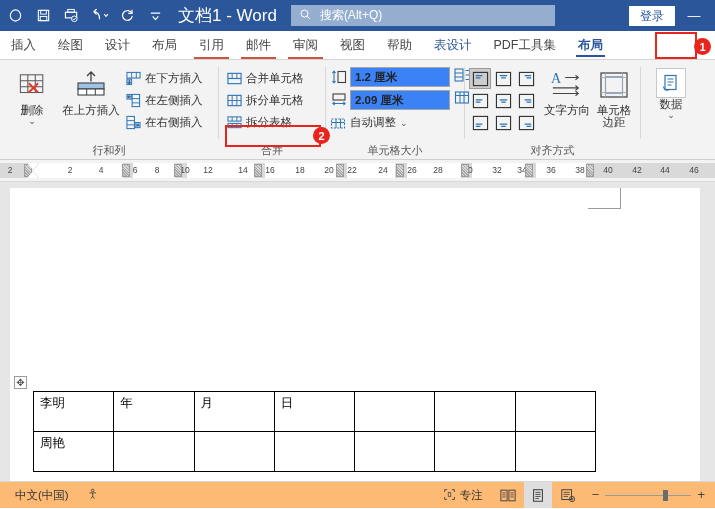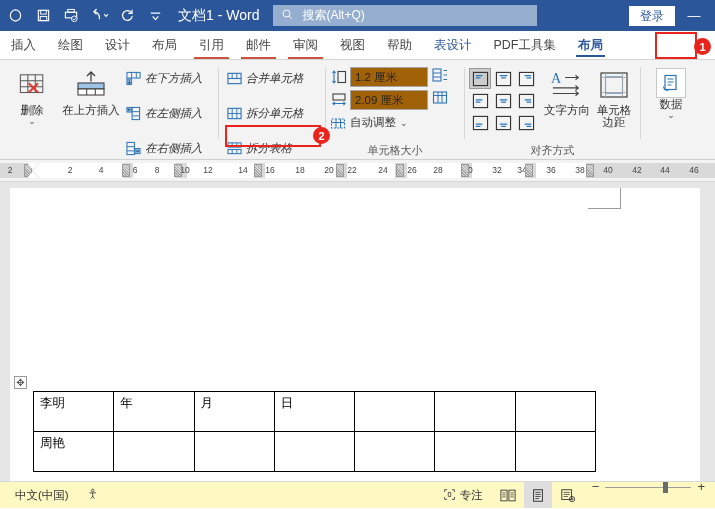--- a/index.html
+++ b/index.html
@@ -21,21 +21,21 @@
   }
   .qat { display: flex; align-items: center; gap: 2px; padding-left: 2px; }
   .qat-btn {
     width: 26px; height: 24px;
     display: flex; align-items: center; justify-content: center;
     color: #ffffff;
   }
   .qat-btn svg { display: block; }
   .doc-title {
     color: #ffffff;
-    font-size: 14px;
+    font-size: 17px;
     margin-left: 10px;
     white-space: nowrap;
   }
   .searchbox {
     margin-left: 14px;
     width: 264px; height: 21px;
     background: #95aecf;
     display: flex; align-items: center;
     padding-left: 8px;
     gap: 8px;
@@ -142,47 +142,48 @@
   .bigbtn {
     width: 56px;
     display: flex; flex-direction: column; align-items: center;
     font-size: 11.5px; color: #333333;
     padding-top: 2px;
   }
   .bigbtn .ico { height: 36px; display: flex; align-items: center; justify-content: center; }
   .bigbtn .lbl { text-align: center; line-height: 13px; }
   .caretlbl { font-size: 9px; color: #555555; line-height: 8px; }
 
-  .smallcol { display: flex; flex-direction: column; gap: 14px; padding-top: 2px; font-style: italic; }
+  .smallcol { display: flex; flex-direction: column; gap: 1px; padding-top: 2px; }
   .smallbtn {
     display: flex; align-items: center; gap: 4px;
     font-size: 11.5px; color: #333333;
     height: 21px; padding: 0 3px;
     white-space: nowrap;
   }
   .smallbtn .ico { width: 16px; height: 16px; display: flex; align-items: center; justify-content: center; }
 
   .ribbon-hl {
     position: absolute;
     border: 2px solid #e8241c;
     pointer-events: none;
   }
   .hl-merge { left: 225px; top: 65px; width: 96px; height: 22px; }
   .badge-2 { left: 313px; top: 67px; }
 
   
   .sizefield { display: flex; align-items: center; gap: 3px; height: 22px; }
   .sizefield .ico { width: 17px; height: 17px; display: flex; align-items: center; justify-content: center; }
   .spin {
-    width: 78px; height: 20px;
-    border: 1px solid #a6a6a6; background: #a16207;
+    width: 100px; height: 20px;
+    border: 1px solid #a6a6a6; background: #3b82f6;
     display: flex; align-items: center;
     font-size: 11.5px; color: #222222;
     padding-left: 4px;
     position: relative;
+    font-weight: bold;
   }
 
   .aligngrid {
     display: grid;
     grid-template-columns: repeat(3, 22px);
     grid-template-rows: repeat(3, 21px);
     gap: 1px;
     padding-top: 2px;
   }
   .aligncell {
@@ -296,30 +297,30 @@
     content: "";
     position: absolute;
     left: 0; top: 0; right: 0;
     height: 21px;
     background: #c6c6c6;
   }
 
   
   .statusbar {
     height: 27px;
-    background: #fef9c3;
+    background: #fdba74;
     border-top: 1px solid #d8d8d8;
     display: flex;
     align-items: center;
     font-size: 11.5px;
     color: #333333;
     padding: 0 6px;
   }
   .sb-item { display: flex; align-items: center; gap: 4px; padding: 0 9px; height: 100%; }
-  .sb-right { margin-left: auto; display: flex; align-items: flex-start; gap: 2px; height: 100%; }
+  .sb-right { margin-left: auto; display: flex; align-items: center; gap: 2px; height: 100%; }
   .viewbtn {
     width: 28px; height: 100%;
     display: flex; align-items: center; justify-content: center;
   }
   .viewbtn.active { background: #dedede; }
   .zoomrow { display: flex; align-items: center; gap: 6px; padding-left: 8px; padding-right: 4px; }
   .zoomtrack {
     width: 86px; height: 1px; background: #9b9b9b;
     position: relative;
   }

